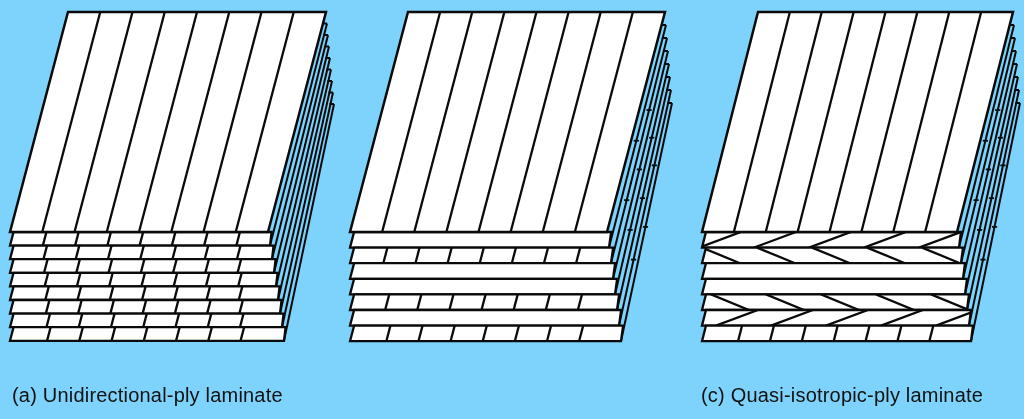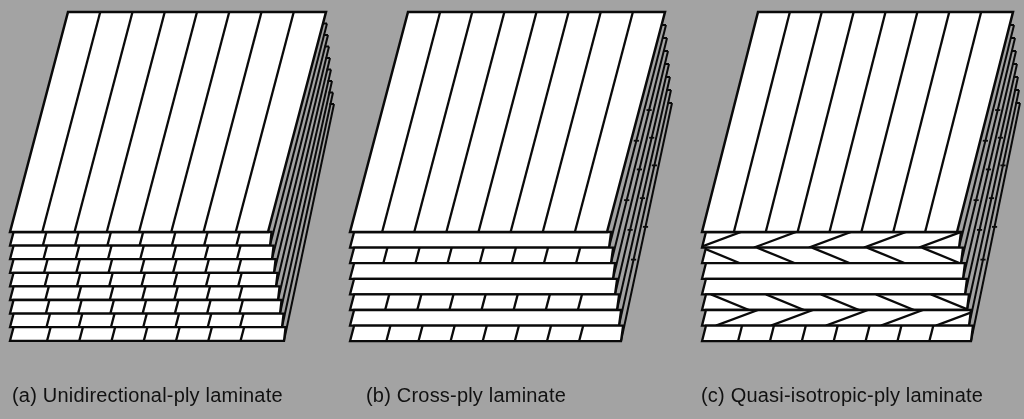--- a/index.html
+++ b/index.html
@@ -1,19 +1,19 @@
 <!DOCTYPE html>
 <html><head>
 <meta charset="utf-8">
 <style>
   html,body{margin:0;padding:0;}
   .page{
     position:relative;
     width:1024px;height:419px;
-    background:#a3a3a3;
+    background:#7dd3fc;
     font-family:"Liberation Sans",sans-serif;
     overflow:hidden;
   }
   .fig-svg{position:absolute;left:0;top:0;display:block;}
   .caption{
     position:absolute;
     top:384px;
     font-size:20px;
     line-height:22px;
     color:#111111;
@@ -384,15 +384,14 @@
         <path d="M702 310 L705.9709090909091 294.4 L968.9709090909091 294.4 L967 310 Z"></path>
       </clipPath>
       <clipPath id="cp14">
         <path d="M702 325.6 L705.9709090909091 310 L970.9709090909091 310 L969 325.6 Z"></path>
       </clipPath>
       <clipPath id="cp15">
         <path d="M702 341.2 L705.9709090909091 325.6 L972.9709090909091 325.6 L971 341.2 Z"></path>
       </clipPath>
     </svg>
   <div class="caption cap-a">(a) Unidirectional-ply laminate</div>
-  <div class="caption cap-b">(b) Cross-ply laminate</div>
   <div class="caption cap-c">(c) Quasi-isotropic-ply laminate</div>
 </div>
 
 </body></html>

